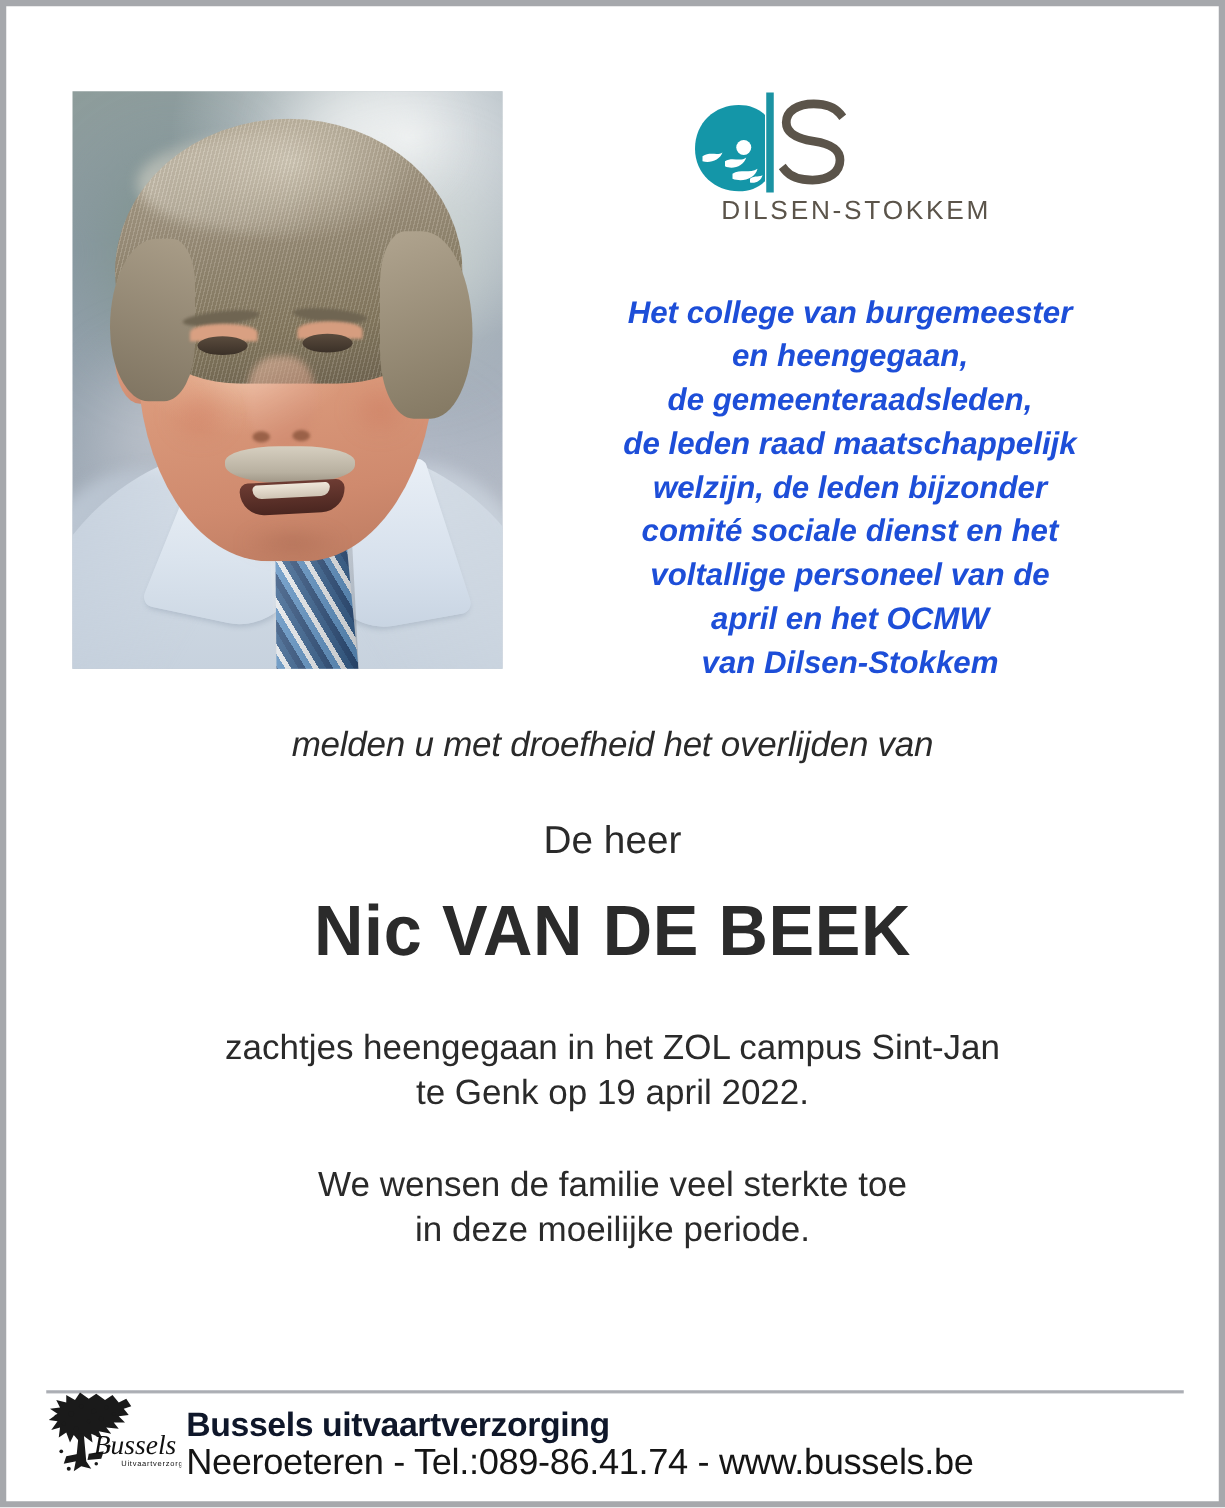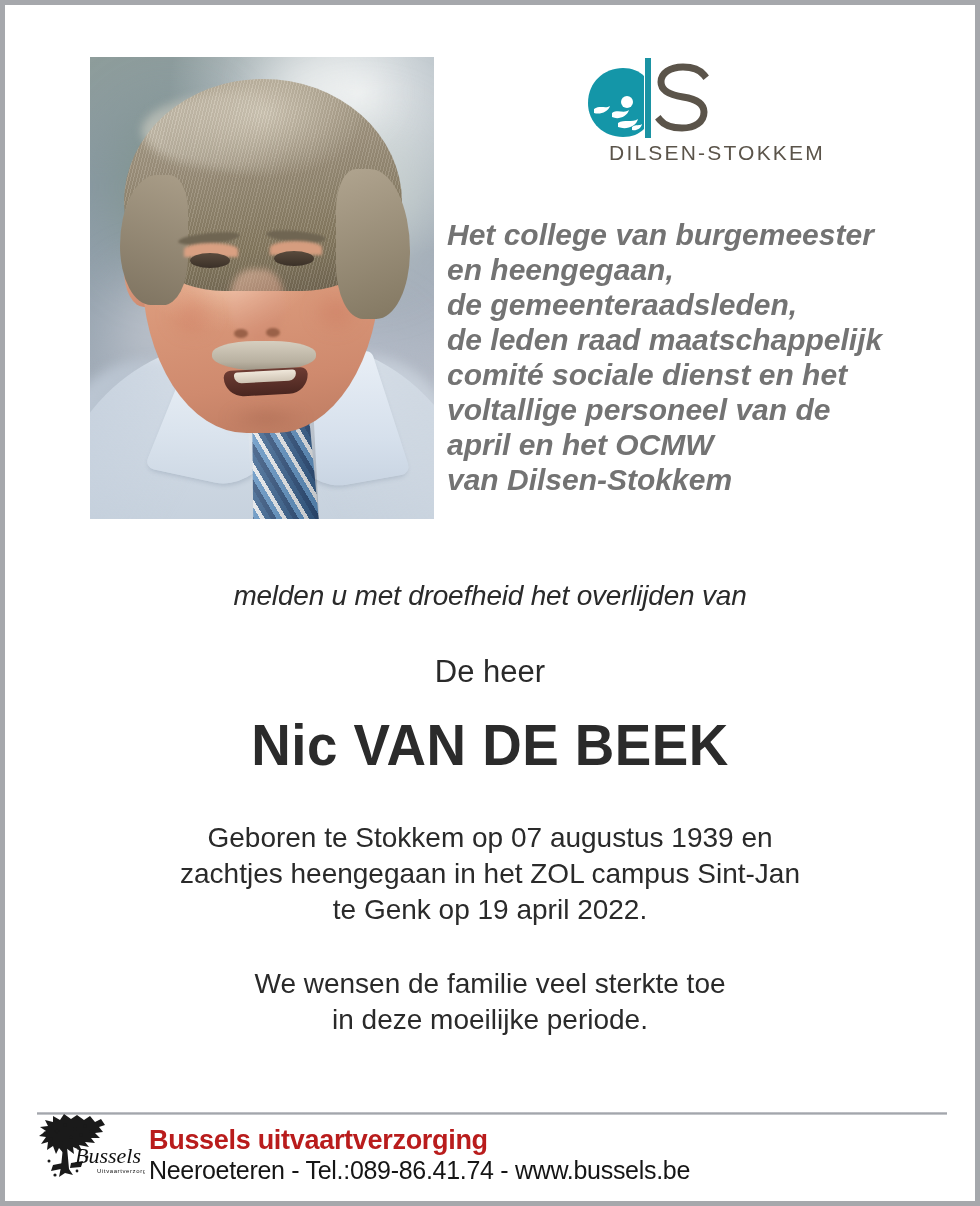--- a/index.html
+++ b/index.html
@@ -21,24 +21,23 @@
     height: 1206px;
     box-sizing: border-box;
     background: #ffffff;
     border: 5px solid #a6a8ac;
     overflow: hidden;
   }
 
   
   .top-band {
     position: absolute;
-    left: 0; top: 0;
+    left: 0; top: 16px;
     width: 841px;
     height: 545px;
-    margin-left: 32px;
   }
 
   
   .portrait {
     position: absolute;
     left: 53px;
     top: 52px;
     width: 344px;
     height: 462px;
     overflow: hidden;
@@ -315,27 +314,27 @@
     color: #5b544a;
     white-space: nowrap;
   }
 
   
   .declaration {
     position: absolute;
     left: 410px;
     top: 212px;
     width: 530px;
-    text-align: left;
+    text-align: center;
     font-family: "Liberation Sans", sans-serif;
     font-weight: bold;
     font-style: italic;
-    font-size: 30px;
+    font-size: 25px;
     line-height: 35px;
-    color: #737373;
+    color: #1d4ed8;
   }
 
   
   .body-col {
     position: absolute;
     left: 0;
     top: 545px;
     width: 970px;
     text-align: center;
   }
@@ -410,27 +409,27 @@
   }
   .footer-text {
     flex: 1 1 auto;
     text-align: left;
     padding-left: 4px;
   }
   .footer-name {
     font-family: "Liberation Sans", sans-serif;
     font-weight: bold;
     font-size: 27px;
-    color: #b91c1c;
+    color: #0f172a;
     line-height: 30px;
     letter-spacing: -0.3px;
   }
   .footer-contact {
     font-family: "Liberation Sans", sans-serif;
-    font-size: 25px;
+    font-size: 29px;
     color: #151515;
     line-height: 30px;
     letter-spacing: -0.3px;
   }
 </style>
 </head>
 <body>
 
 <div class="page">
 
@@ -505,34 +504,34 @@
         </svg>
       </div>
       <div class="logo-wordmark">DILSEN-STOKKEM</div>
     </div>
 
     <div class="declaration">
       <div>Het college van burgemeester</div>
       <div>en heengegaan,</div>
       <div>de gemeenteraadsleden,</div>
       <div>de leden raad maatschappelijk</div>
+      <div>welzijn, de leden bijzonder</div>
       <div>comité sociale dienst en het</div>
       <div>voltallige personeel van de</div>
       <div>april en het OCMW</div>
       <div>van Dilsen-Stokkem</div>
     </div>
   </div>
 
   <div class="body-col">
     <div class="lead-line">melden u met droefheid het overlijden van</div>
     <div class="honorific">De heer</div>
     <div class="deceased-name">Nic VAN DE BEEK</div>
 
     <div class="life-dates">
-      <div>Geboren te Stokkem op 07 augustus 1939 en</div>
       <div>zachtjes heengegaan in het ZOL campus Sint-Jan</div>
       <div>te Genk op 19 april 2022.</div>
     </div>
 
     <div class="condolence">
       <div>We wensen de familie veel sterkte toe</div>
       <div>in deze moeilijke periode.</div>
     </div>
   </div>
 

